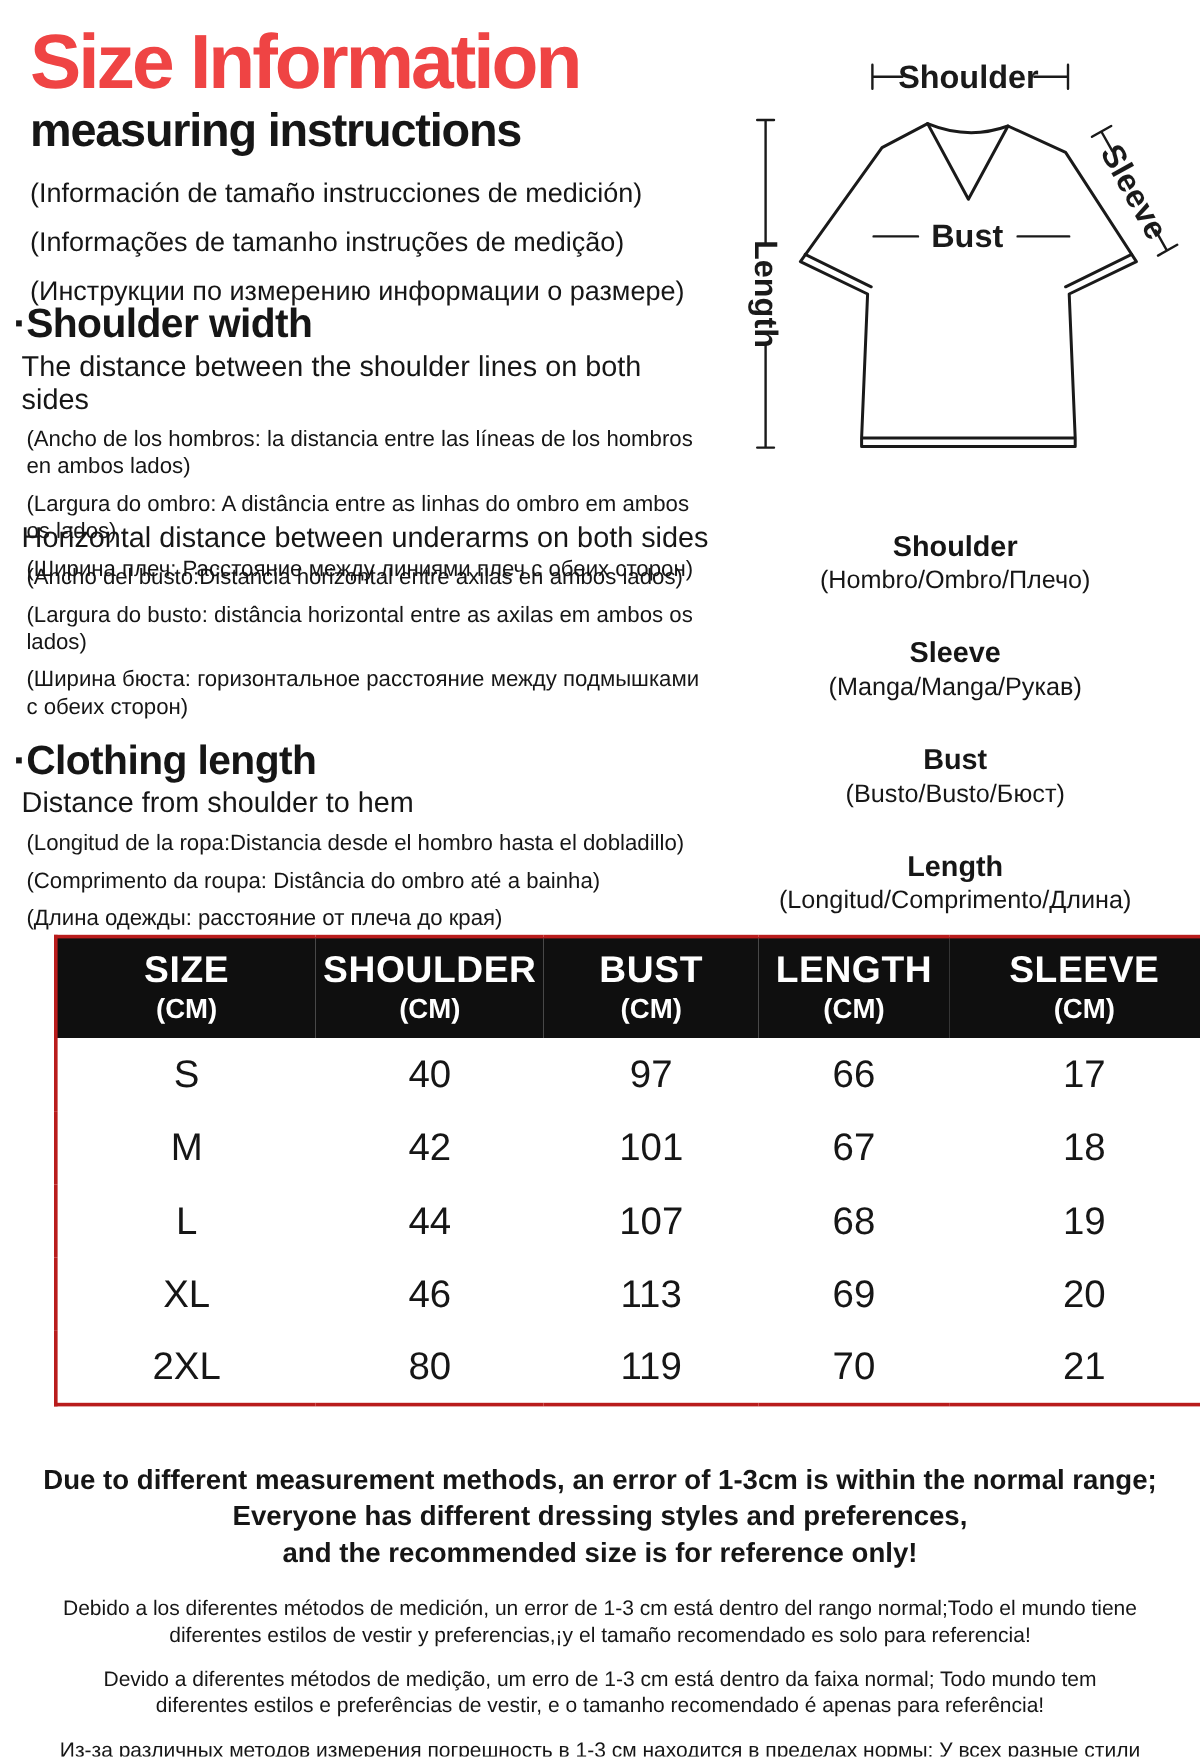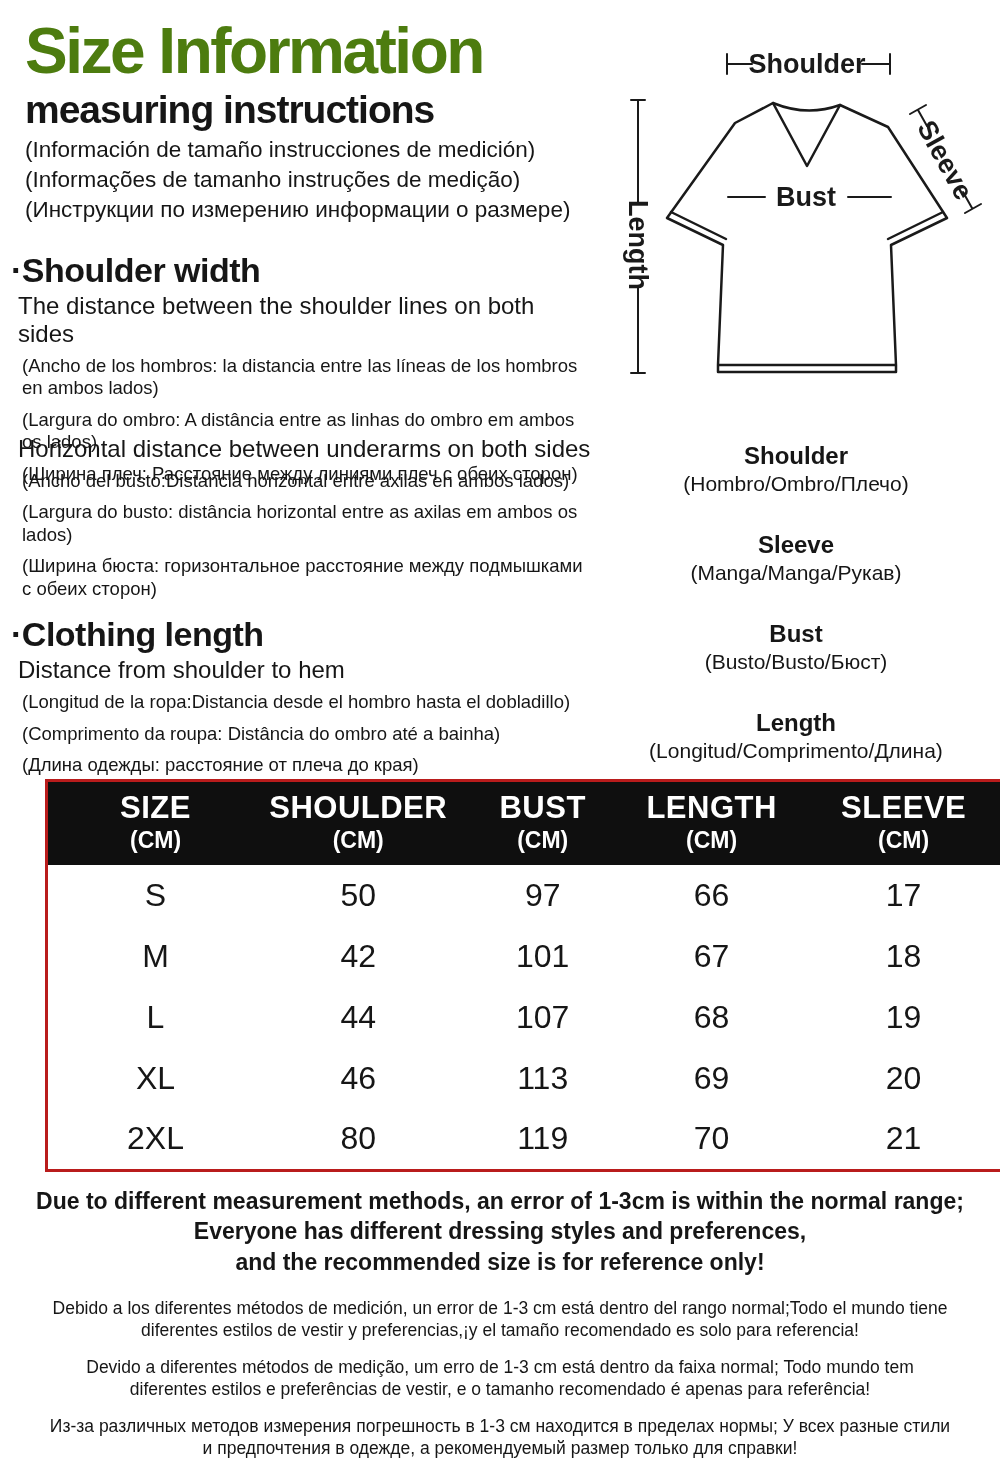--- a/index.html
+++ b/index.html
@@ -5,23 +5,23 @@
   * { margin:0; padding:0; box-sizing:border-box; }
   html,body { background:#fff; }
   .page {
     position:relative; width:1000px; height:1464px; margin:0 auto;
     background:#ffffff; color:#161616; overflow:hidden;
     font-family:"Liberation Sans", sans-serif;
   }
 
   
   .title-block { position:absolute; left:25px; top:16px; width:585px; }
-  .main-title { font-size:64px; font-weight:bold; letter-spacing:-2.5px; line-height:1.1; color:#4d7c0f; }
+  .main-title { font-size:64px; font-weight:bold; letter-spacing:-2.5px; line-height:1.1; color:#ef4444; }
   .sub-title  { font-size:39px; font-weight:bold; letter-spacing:-1px; line-height:1.15; margin-top:2px; }
-  .title-trans p { font-size:22.5px; line-height:1.2; margin-top:3px; }
+  .title-trans p { font-size:22.5px; line-height:1.2; margin-top:14px; }
 
   
   .section { position:absolute; left:11px; width:580px; }
   .section.s1 { top:252px; }
   .section.s2 { top:432px; }
   .section.s3 { top:616px; }
   .s-title { font-size:34px; font-weight:bold; letter-spacing:-0.5px; line-height:1.1; }
   .s-desc  { font-size:24px; line-height:1.15; margin:3px 0 7px 7px; }
   .s-trans p { font-size:18.5px; line-height:1.22; margin:0 0 9px 11px; }
 
@@ -45,21 +45,21 @@
     text-align:center; table-layout:fixed;margin-left:32px;
   }
   .size-table thead th { background:#0f0f0f; color:#ffffff; padding:8px 0 11px; font-weight:bold; }
   .h-label { display:block; font-size:31px; letter-spacing:0.5px; line-height:1.15; }
   .h-unit  { display:block; font-size:23px; font-weight:bold; line-height:1.2; margin-top:1px; }
   .size-table tbody td { font-size:32px; font-weight:normal; height:61px; vertical-align:middle; background:#ffffff; }
   col.c1{width:22.3%;} col.c2{width:19.6%;} col.c3{width:18.4%;} col.c4{width:16.4%;} col.c5{width:23.3%;}
 
   
   .disclaimer { position:absolute; left:0; top:1186px; width:1000px; text-align:center; }
-  .d-en    { font-size:23px; font-weight:bold; line-height:1.32; white-space:pre-line; margin-bottom:20px; }
+  .d-en    { font-size:23px; font-weight:bold; line-height:1.32; white-space:pre-line; margin-bottom:20px;margin-top:32px; }
   .d-small { font-size:17.5px; line-height:1.28; white-space:pre-line; margin-bottom:14px; }
 </style>
 </head>
 <body>
 
 <div class="page">
 
   <header class="title-block">
     <div class="main-title">Size Information</div>
     <div class="sub-title">measuring instructions</div>
@@ -170,21 +170,21 @@
         </th>
         <th>
           <span class="h-label">SLEEVE</span>
           <span class="h-unit">(CM)</span>
         </th>
       </tr>
     </thead>
     <tbody>
       <tr>
         <td>S</td>
-        <td>50</td>
+        <td>40</td>
         <td>97</td>
         <td>66</td>
         <td>17</td>
       </tr>
       <tr>
         <td>M</td>
         <td>42</td>
         <td>101</td>
         <td>67</td>
         <td>18</td>

